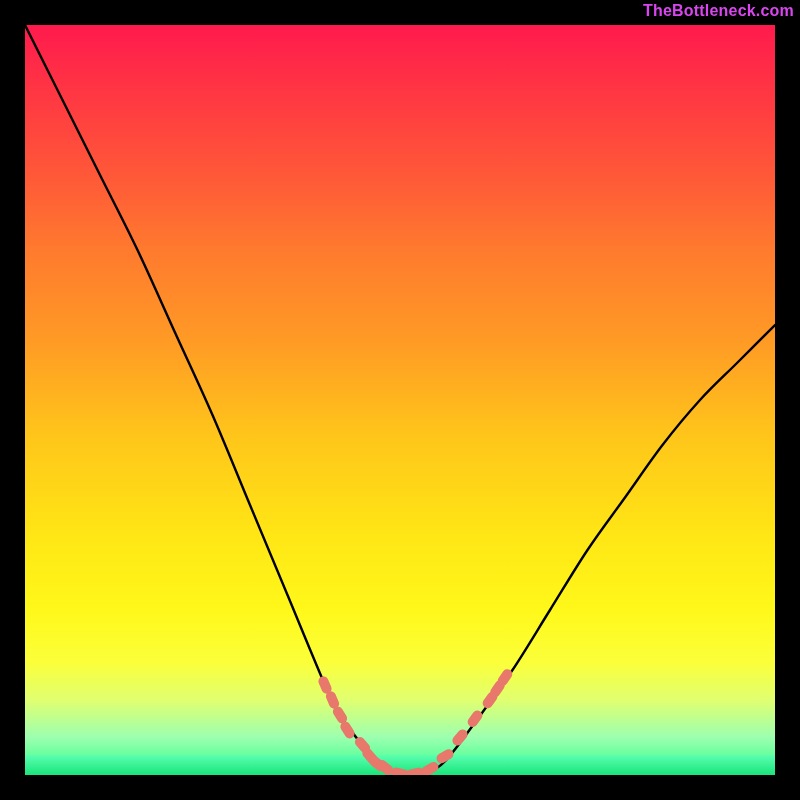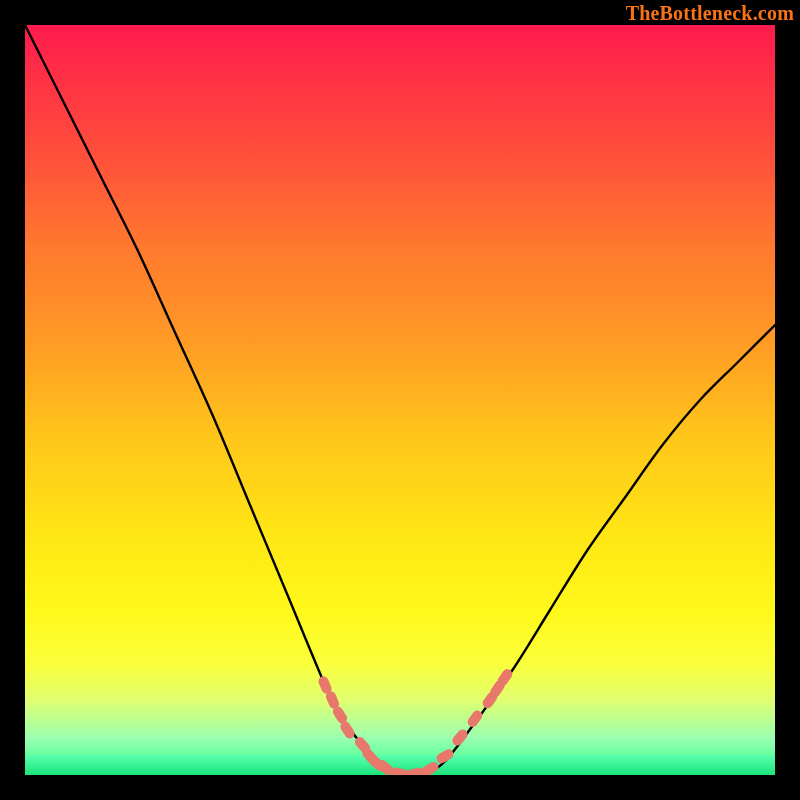--- a/index.html
+++ b/index.html
@@ -48,26 +48,25 @@
     position: absolute;
     left: 0; right: 0;
     bottom: 0;
     height: 20px;
     background: linear-gradient(to bottom, #5cffb0, #18e57a);
   }
   .attribution {
     position: absolute;
     top: 2px;
     right: 6px;
-    color: #f97316;
-    font-size: 20px;
+    color: #d946ef;
+    font-size: 16px;
     font-weight: 600;
     letter-spacing: 0.2px;
     user-select: none;
-    font-family: Liberation Serif, serif;
   }
   svg.curve {
     position: absolute;
     inset: 0;
   }
 </style>
 </head>
 <body>
 
 <div class="frame">

